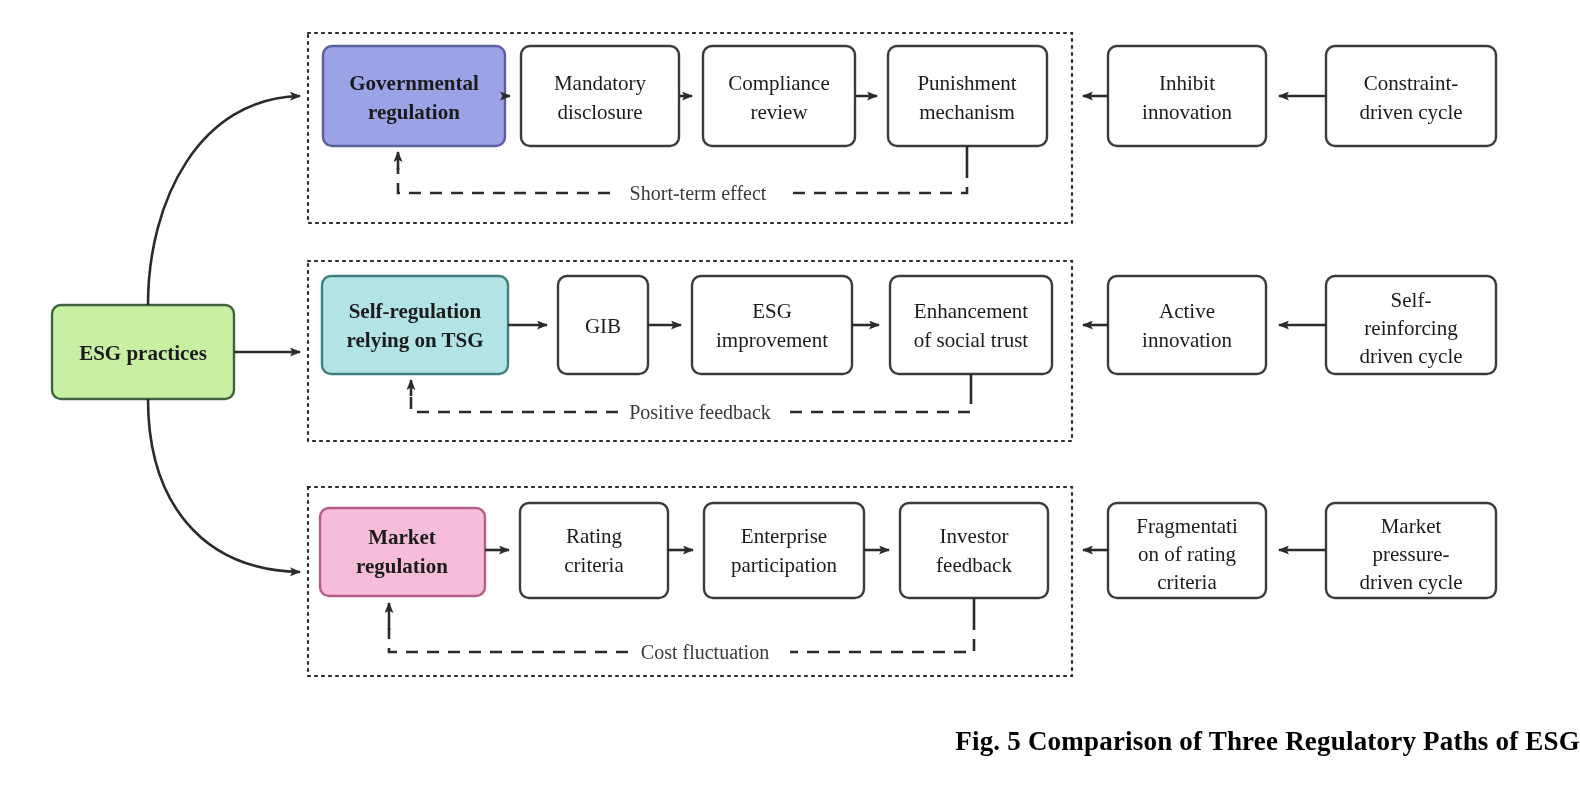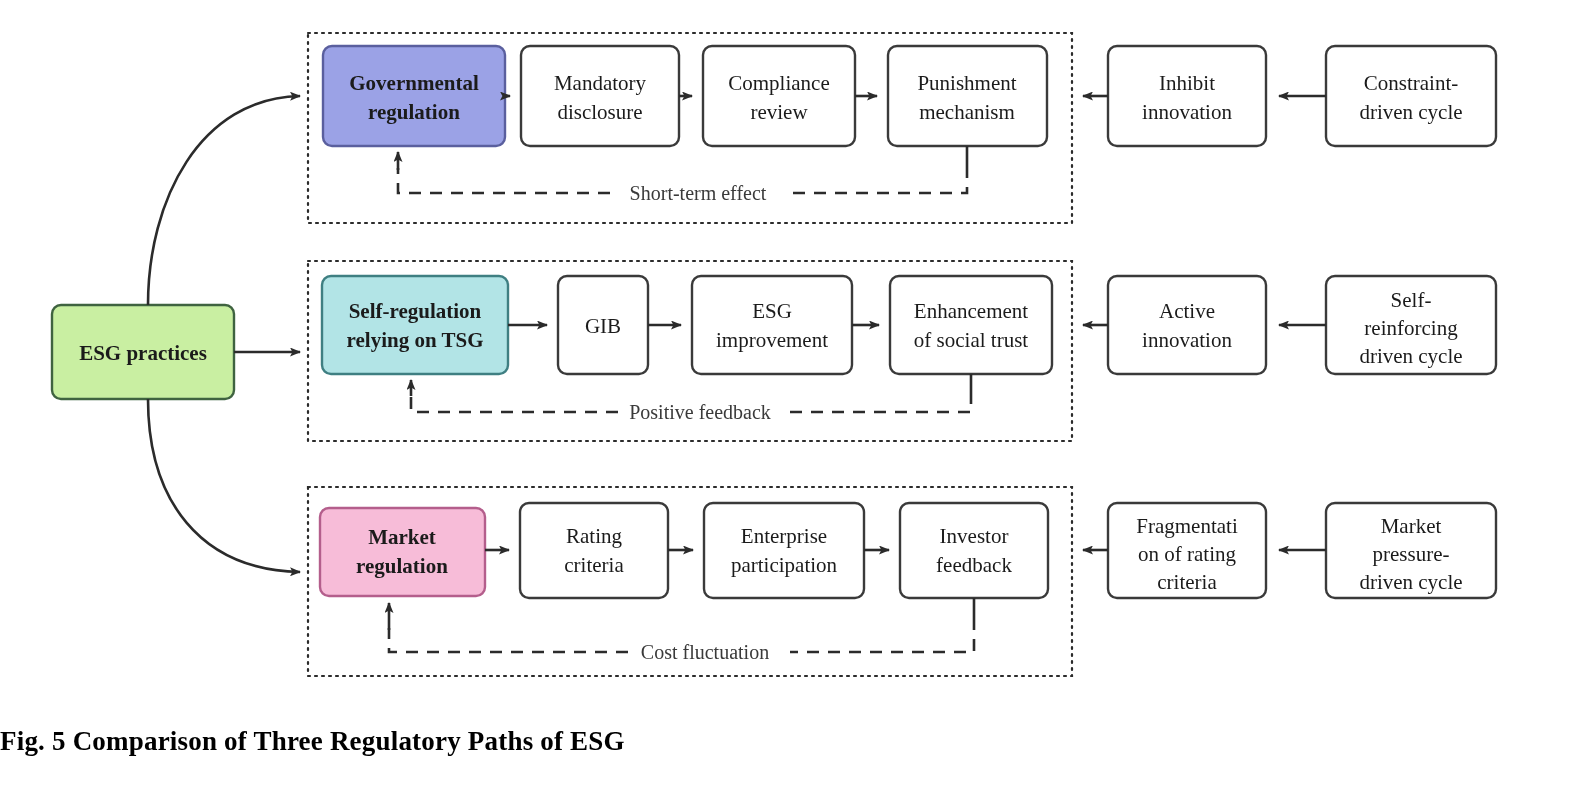--- a/index.html
+++ b/index.html
@@ -23,21 +23,21 @@
     font-family:"Liberation Serif",serif;
     fill:#1b1b1b;font-size:21px;text-anchor:middle;
   }
   .lbl.bold{font-weight:bold;font-size:21px;}
   .fb-lbl{
     font-family:"Liberation Serif",serif;
     fill:#3a3a3a;font-size:20px;text-anchor:middle;
   }
   .caption{
     position:absolute;left:0;right:0;top:726px;
-    text-align:left;
+    text-align:right;
     font-family:"Liberation Serif",serif;
     font-weight:bold;font-size:27px;color:#000;
     letter-spacing:0.2px;
   }
 </style>
 </head>
 <body>
 
 <div id="stage">
 

